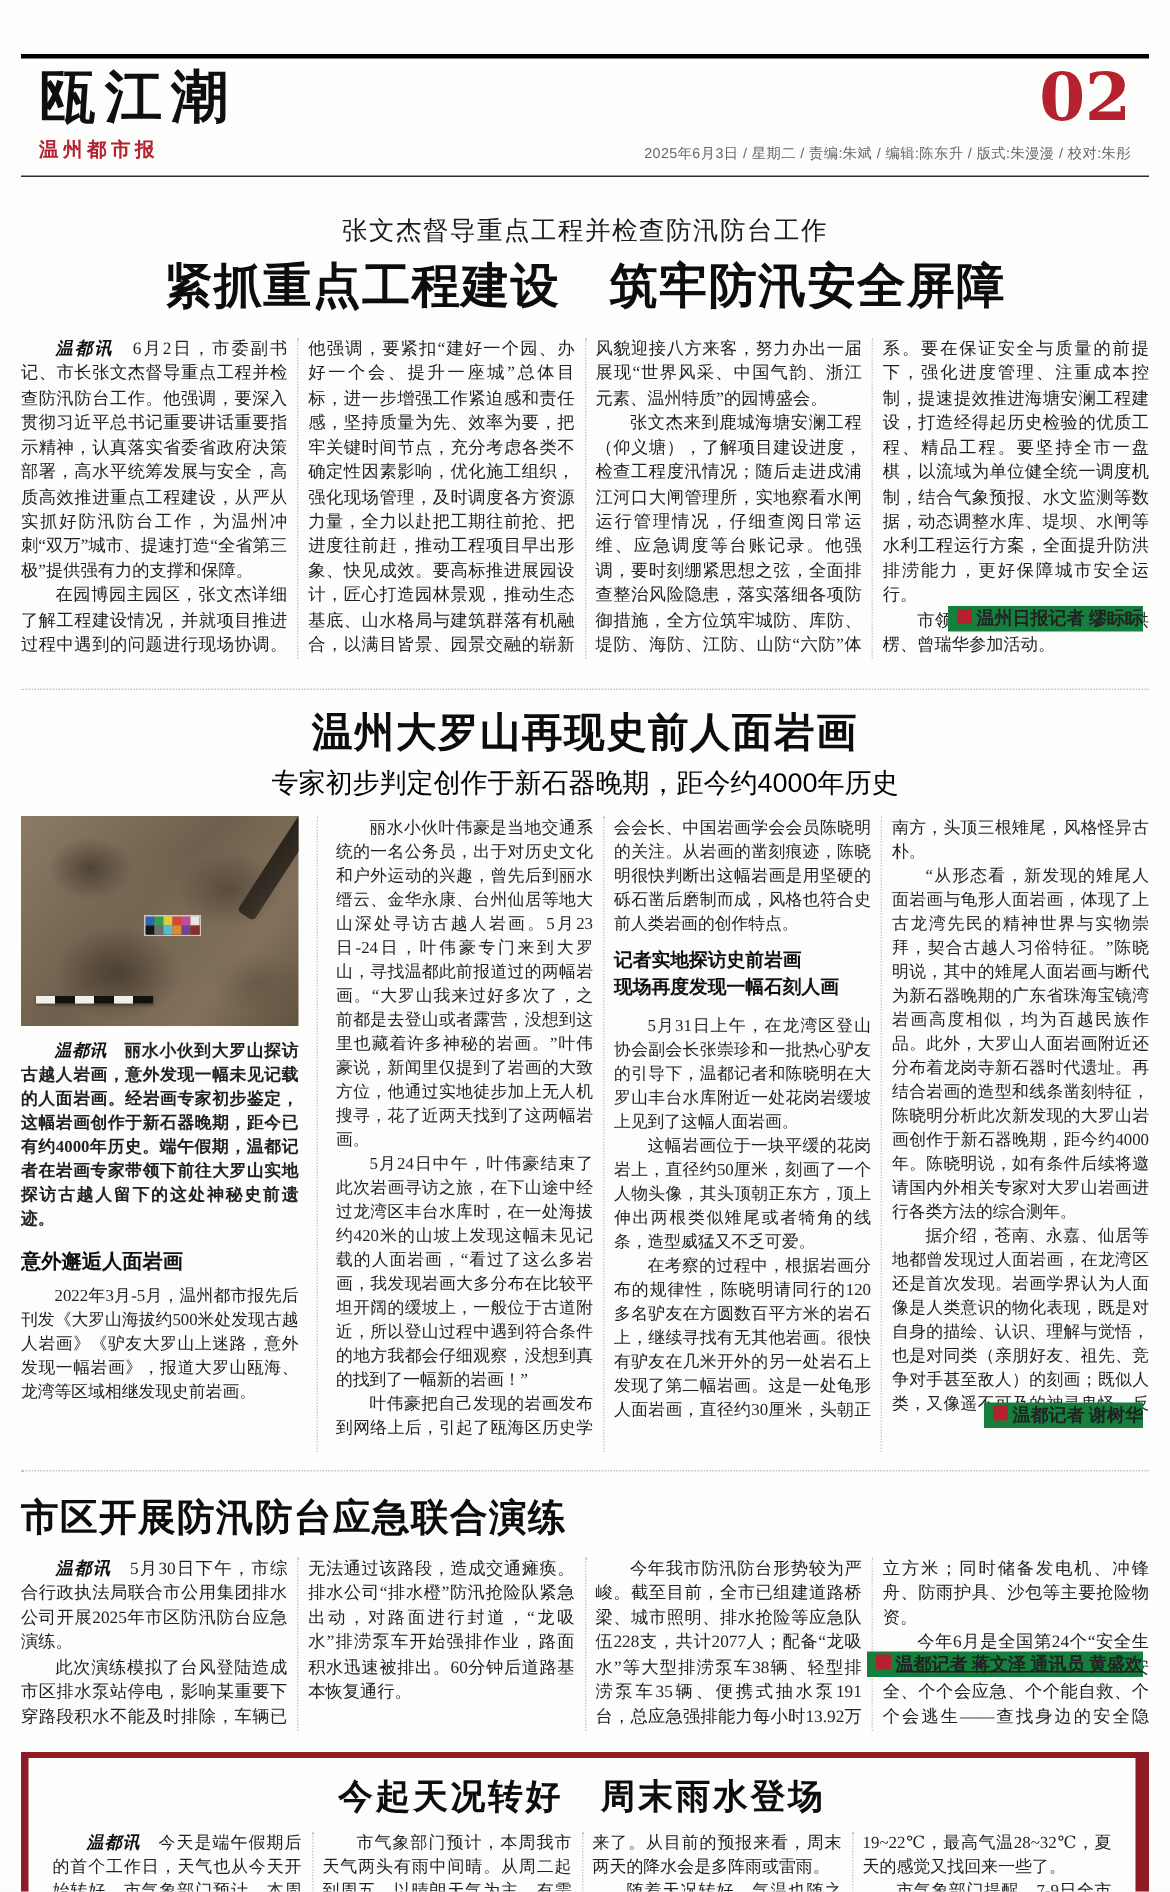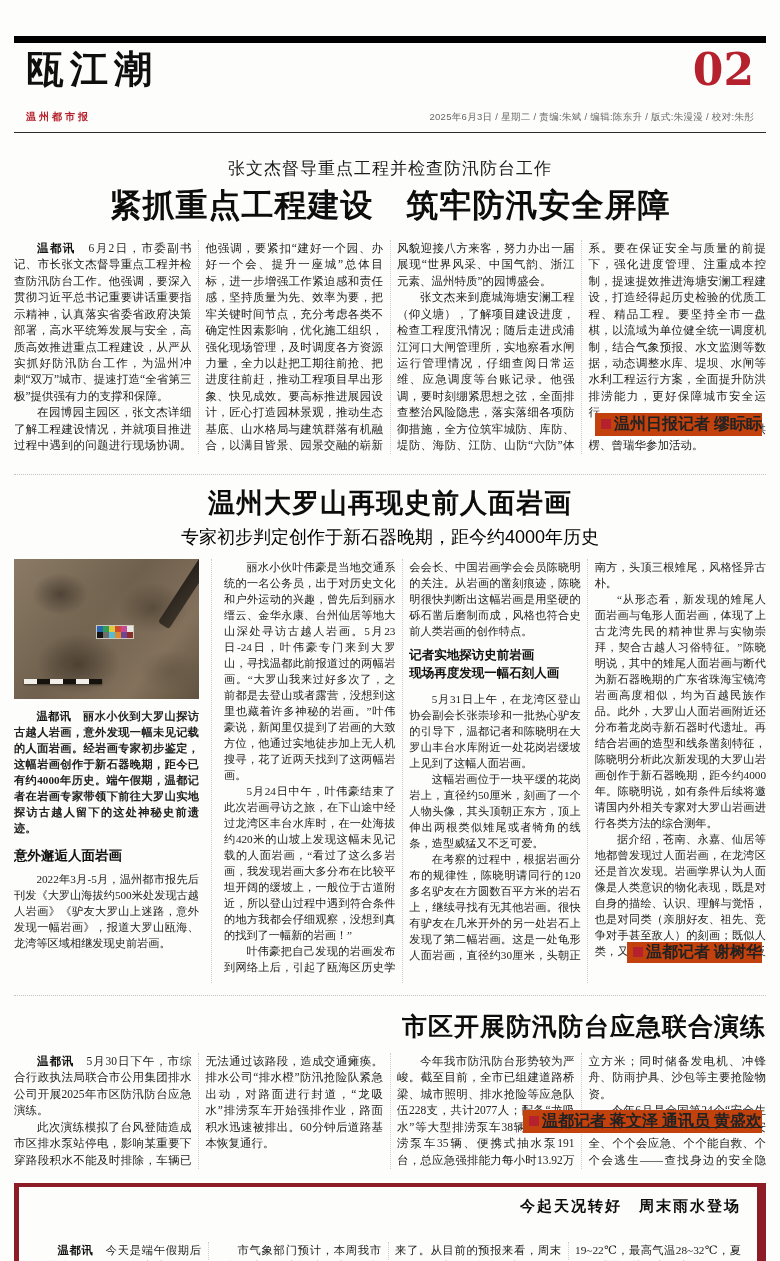--- a/index.html
+++ b/index.html
@@ -10,32 +10,32 @@
   }
   .page {
     width:780px; height:1261px; margin:0 auto;
     background:#fdfdfc; padding:36px 14px 0;
     overflow:hidden; position:relative;
     color:#222;
   }
 
   
   .masthead {
-    border-top:7px solid #000000;
+    border-top:3px solid #000000;
     border-bottom:1px solid #2b2b2b;
     padding:7px 12px 8px;
     display:flex; justify-content:space-between; align-items:stretch;
   }
   .mast-left h1 {
     margin:0; font-size:38px; font-weight:900; letter-spacing:6px;
     color:#0f0f0f; line-height:1.05;
   }
   .paper-name {
-    color:var(--accent,#b5212c); font-weight:bold; font-size:10px;
-    letter-spacing:3px; margin-top:20px;
+    color:var(--accent,#b5212c); font-weight:bold; font-size:13px;
+    letter-spacing:3px; margin-top:5px;
     font-family:"Liberation Sans","DejaVu Sans",sans-serif;
   }
   .mast-right {
     display:flex; flex-direction:column; justify-content:space-between;
     align-items:flex-end; text-align:right;
   }
   .page-num {
     color:var(--accent,#b5212c); font-size:44px; font-weight:900;
     line-height:.9; font-family:"DejaVu Serif","Liberation Serif",serif;
   }
@@ -52,45 +52,45 @@
   }
   .headline-xl {
     text-align:center; font-size:32px; font-weight:900; letter-spacing:1px;
     margin:2px 0 12px; color:#0d0d0d;
   }
   .headline-l {
     text-align:center; font-size:27px; font-weight:900; letter-spacing:1px;
     margin:10px 0 4px; color:#0d0d0d;
   }
   .headline-m {
-    text-align:right; font-size:25px; font-weight:900; letter-spacing:1px;
+    text-align:left; font-size:25px; font-weight:900; letter-spacing:1px;
     margin:14px 0 10px; color:#0d0d0d;
   }
   .headline-s {
-    text-align:right; font-size:15px; font-weight:900; letter-spacing:2px;
-    margin:2px 0 26px; color:#0d0d0d;
+    text-align:center; font-size:23px; font-weight:900; letter-spacing:2px;
+    margin:2px 0 8px; color:#0d0d0d;
   }
   .deck {
     text-align:center; font-size:18px; color:#000000; margin:0 0 10px;
     font-family:Liberation Sans, sans-serif;
   }
   .divider { border-top:1px dotted #c6c3c0; margin-top:12px; }
 
   .body {
     font-size:11.5px; line-height:1.43; text-align:justify; color:#222;
     position:relative; overflow:hidden;
   }
   .cols4 { column-count:4; column-gap:14px; column-rule:1px dotted #cfcccb; }
   .body p, .a2-right p, .a2-left p { margin:0; text-indent:2em; }
   .flow { display:contents; }
-  .lead b { color:#111; }
+  .lead b { color:#111;font-style:italic; }
 
   .byline {
-    position:absolute; right:4px; font-weight:bold; font-size:16px;
-    text-indent:0 !important; background:#c2410c; padding-left:6px;
+    position:absolute; right:4px; font-weight:bold; font-size:12px;
+    text-indent:0 !important; background:#15803d; padding-left:6px;
     white-space:nowrap;
   }
   .byline .sq {
     display:inline-block; width:10px; height:10px;
     background:var(--accent,#b5212c); margin-right:3px;
   }
   .a1-byline { bottom:26px; }
   .a2-byline { bottom:4px; }
   .a3-byline { bottom:36px;text-decoration:underline; }
 

